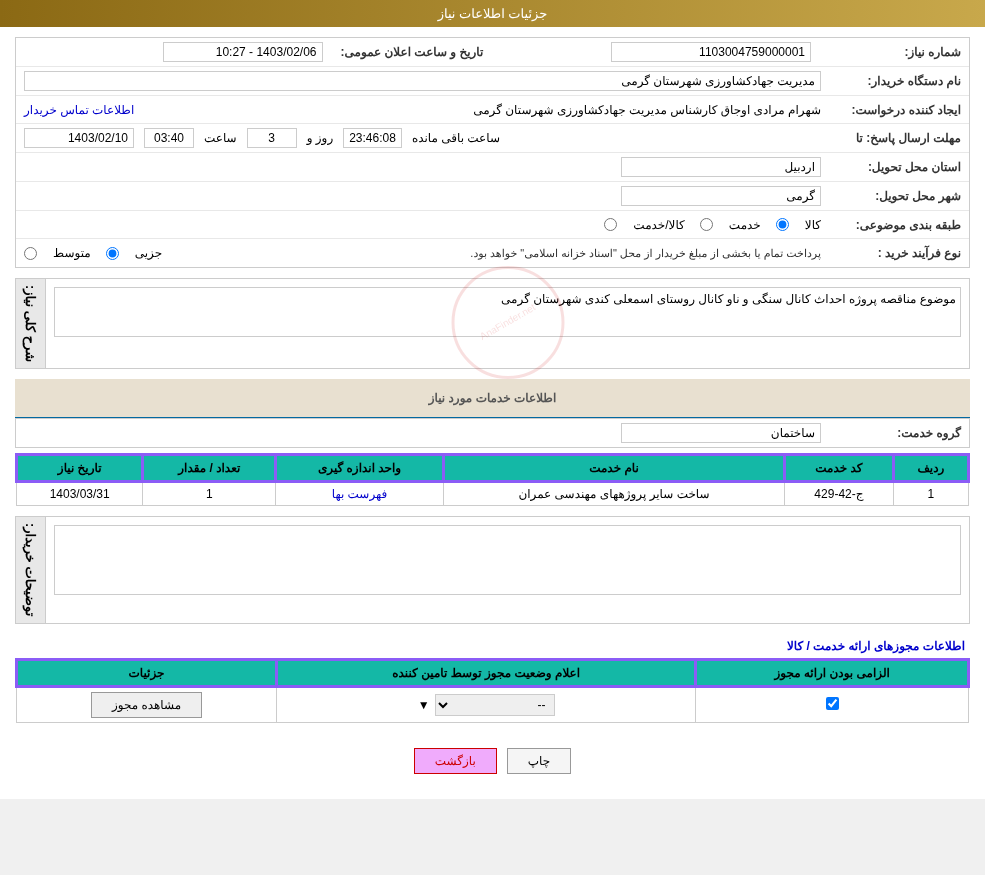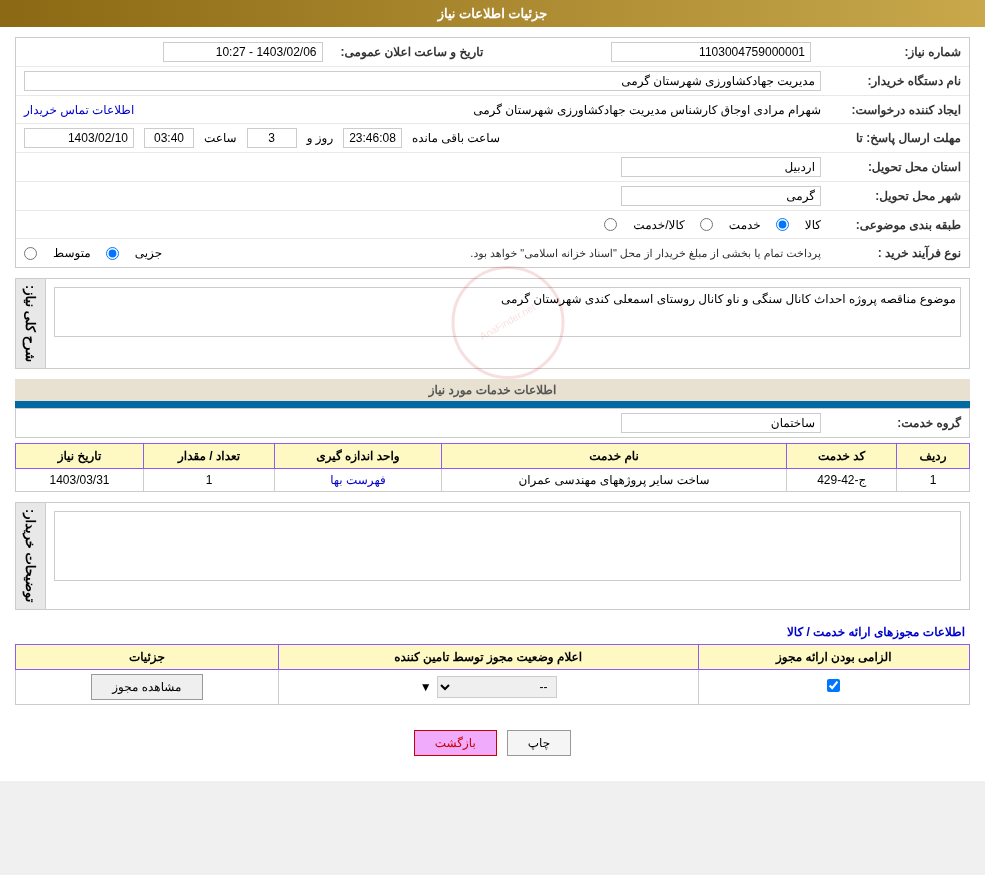--- a/index.html
+++ b/index.html
@@ -95,22 +95,22 @@
     }
     .table-section {
       margin-bottom: 10px;
     }
     table {
       width: 100%;
       border-collapse: collapse;
       font-size: 12px;
     }
     table th {
-      background: #fef9c3;
-      border: 1px solid #8b5cf6;
+      background: #14b8a6;
+      border: 3px solid #8b5cf6;
       padding: 5px 8px;
       text-align: center;
       font-weight: bold;
     }
     table td {
       border: 1px solid #ccc;
       padding: 4px 8px;
       text-align: center;
       background: #fff;
     }
@@ -165,32 +165,32 @@
       font-size: 12px;
       direction: rtl;
       width: 120px;
     }
     .checkbox-cell {
       text-align: center;
     }
     .section-title-bar {
       background: linear-gradient(to left, #c8a84b, #8B6914);
       color: white;
-      font-weight: bold;
+      font-weight: normal;
       text-align: center;
       padding: 6px;
       font-size: 13px;
       margin-bottom: 0;
     }
     .sub-section-header {
       background: #e8e0d0;
       text-align: center;
       font-weight: bold;
-      padding: 4px;
-      border-bottom: 7px solid #0369a1;
+      padding: 12px;
+      border-bottom: 1px solid #0369a1;
       color: #555;
       font-size: 12px;
     }
     .note-text {
       font-size: 11px;
       color: #333;
     }
   </style>
 </head>
 <body>

